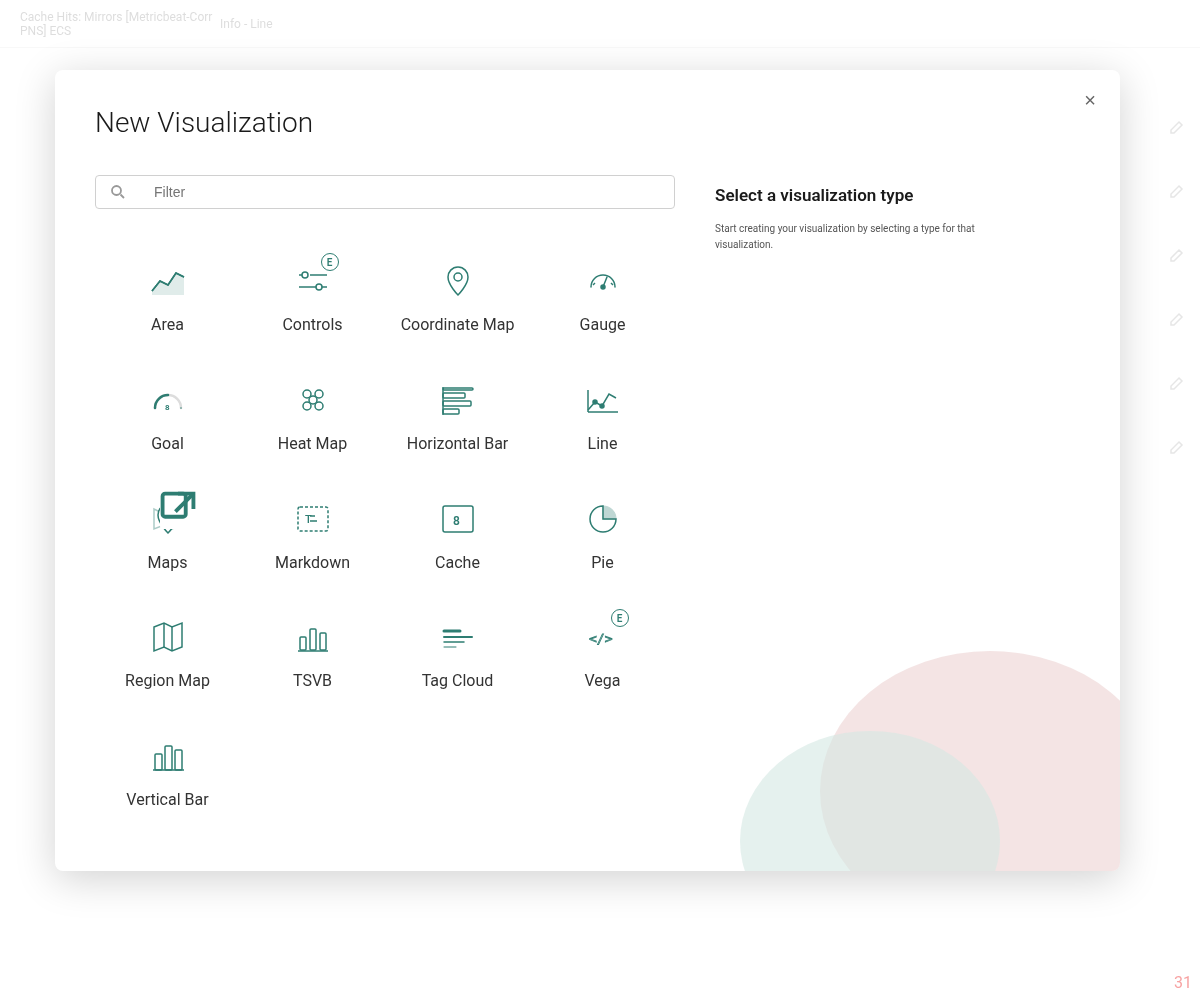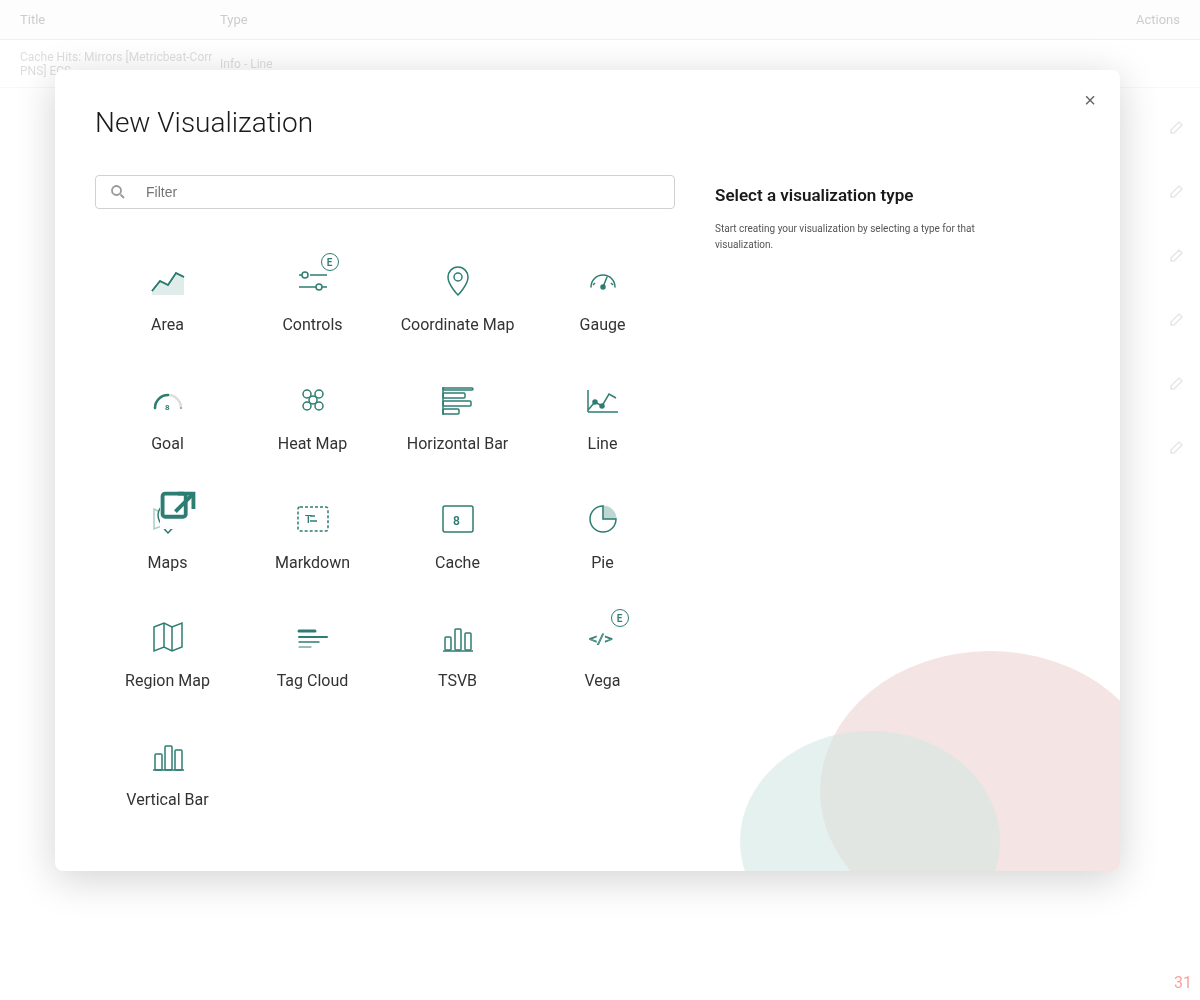--- a/index.html
+++ b/index.html
@@ -125,21 +125,21 @@
       border-radius: 4px;
       padding: 8px 14px;
       margin-bottom: 28px;
       background: #fff;
     }
     .search-box input {
       border: none;
       outline: none;
       font-size: 14px;
       color: #999;
-      margin-left: 20px;
+      margin-left: 28px;
       width: 100%;
       background: transparent;
     }
     .search-icon-svg {
       color: #999;
       flex-shrink: 0;
     }
 
     .viz-grid {
       display: grid;
@@ -260,25 +260,20 @@
       height: 220px;
       background: #d4e8e2;
       border-radius: 50%;
       opacity: 0.6;
     }
   </style>
 </head>
 <body>
 
 <div class="bg-table">
-  <div class="bg-header">
-    <div class="bg-header-cell">Title</div>
-    <div class="bg-header-cell">Type</div>
-    <div class="bg-header-cell">Actions</div>
-  </div>
   <div class="bg-row">
     <div class="bg-row-cell">Cache Hits: Mirrors [Metricbeat-Corr PNS] ECS</div>
     <div class="bg-row-cell">Info - Line</div>
     <div class="bg-row-cell"></div>
   </div>
   <div class="bg-right-icons">
     <svg class="bg-edit-icon" width="16" height="16" viewBox="0 0 16 16" fill="none" stroke="#ccc" stroke-width="1.5">
         <path d="M11 2l3 3-8 8H3v-3L11 2z"></path>
       </svg>
     <svg class="bg-edit-icon" width="16" height="16" viewBox="0 0 16 16" fill="none" stroke="#ccc" stroke-width="1.5">
@@ -477,39 +472,39 @@
               <line x1="14" y1="4" x2="14" y2="28"></line>
               <line x1="22" y1="8" x2="22" y2="32"></line>
             </svg>
           </div>
           <span class="viz-label">Region Map</span>
         </div>
 
         <div class="viz-item">
           <div class="viz-icon">
             <svg viewBox="0 0 36 36">
+              <rect x="5" y="18" width="6" height="13" rx="1"></rect>
+              <rect x="15" y="10" width="6" height="21" rx="1"></rect>
+              <rect x="25" y="14" width="6" height="17" rx="1"></rect>
+              <line x1="3" y1="32" x2="33" y2="32"></line>
+            </svg>
+          </div>
+          <span class="viz-label">TSVB</span>
+        </div>
+
+        <div class="viz-item">
+          <div class="viz-icon">
+            <svg viewBox="0 0 36 36">
               <line x1="4" y1="12" x2="20" y2="12" stroke-width="3" stroke-linecap="round"></line>
               <line x1="4" y1="18" x2="32" y2="18" stroke-width="2" stroke-linecap="round"></line>
               <line x1="4" y1="23" x2="24" y2="23" stroke-width="1.5" stroke-linecap="round"></line>
               <line x1="4" y1="28" x2="16" y2="28" stroke-width="1" stroke-linecap="round"></line>
             </svg>
           </div>
           <span class="viz-label">Tag Cloud</span>
-        </div>
-
-        <div class="viz-item">
-          <div class="viz-icon">
-            <svg viewBox="0 0 36 36">
-              <rect x="5" y="18" width="6" height="13" rx="1"></rect>
-              <rect x="15" y="10" width="6" height="21" rx="1"></rect>
-              <rect x="25" y="14" width="6" height="17" rx="1"></rect>
-              <line x1="3" y1="32" x2="33" y2="32"></line>
-            </svg>
-          </div>
-          <span class="viz-label">TSVB</span>
         </div>
 
 
         <div class="viz-item">
           <div class="viz-icon">
             <span class="badge-e">E</span>
             <svg viewBox="0 0 36 36">
               <text x="4" y="24" font-size="13" fill="none" stroke="#2e7d72" stroke-width="0.8" font-family="monospace">&lt;/&gt;</text>
             </svg>
           </div>

